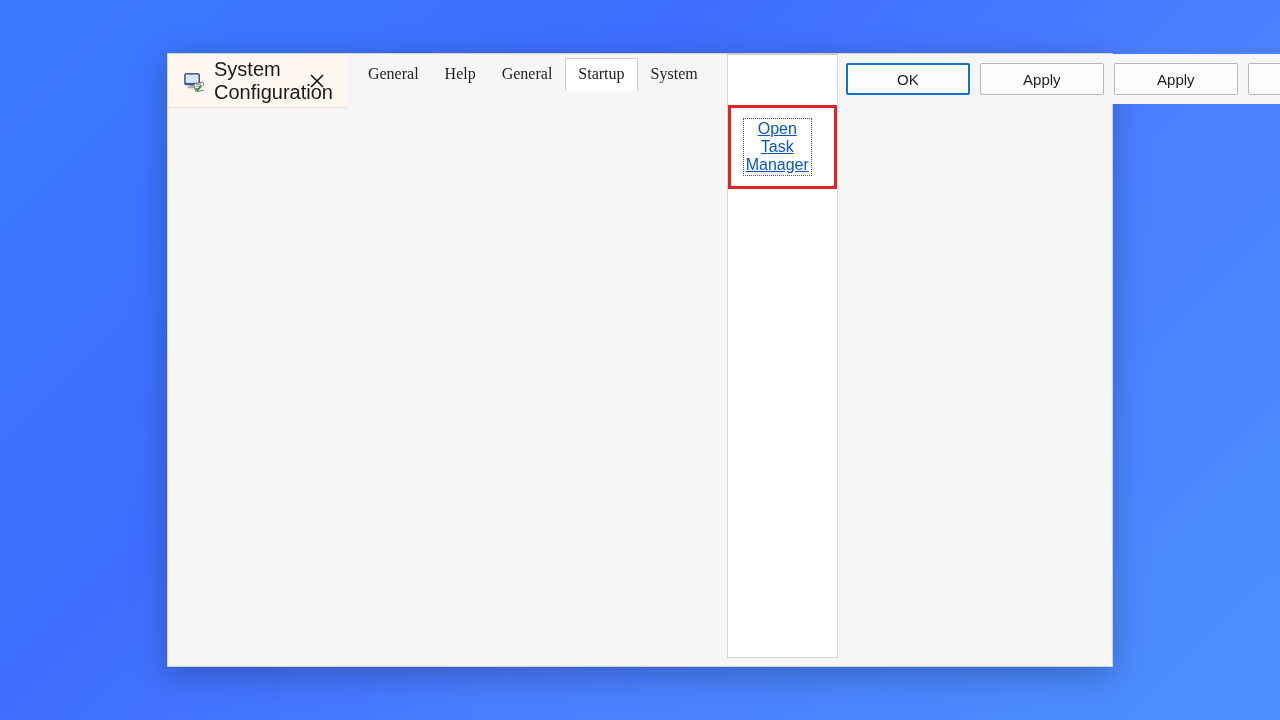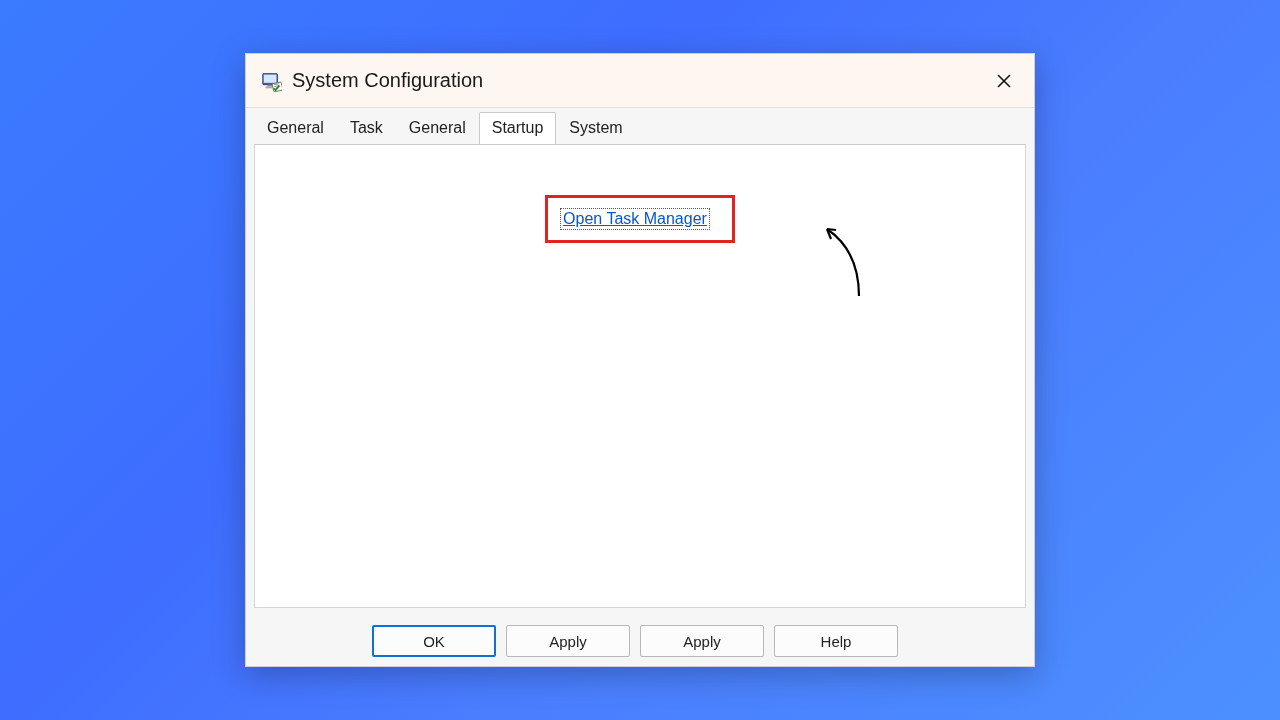--- a/index.html
+++ b/index.html
@@ -5,27 +5,27 @@
   * { box-sizing: border-box; margin: 0; padding: 0; }
   html, body { width: 1280px; height: 720px; overflow: hidden; }
   body {
     font-family: "Segoe UI", Tahoma, sans-serif;
     background: linear-gradient(135deg, #3a7bff 0%, #3e6dff 35%, #4a7dff 60%, #4c90ff 100%);
     display: flex;
     align-items: center;
     justify-content: center;
   }
   .window {
-    width: 790px;
+    width: 946px;
     height: 614px;
     background: #f6f6f6;
     border: 1px solid #d0d0d0;
     box-shadow: 0 8px 30px rgba(0,0,0,0.25);
     display: flex;
-    flex-direction: column;
+    flex-direction: row;
   }
   .titlebar {
     height: 54px;
     background: #fdf6f1;
     border-bottom: 1px solid #e6e0db;
     display: flex;
     align-items: center;
     padding: 0 14px;
     position: relative;
   }
@@ -48,20 +48,21 @@
     cursor: pointer;
   }
   .close-btn svg { width: 16px; height: 16px; }
 
   .tabs {
     display: flex;
     align-items: flex-end;
     padding: 4px 8px 0 8px;
     background: #f6f6f6;
     height: 36px;
+    font-family: Liberation Serif, serif;
   }
   .tab {
     padding: 6px 12px 7px 12px;
     font-size: 16px;
     color: #222;
     border: 1px solid transparent;
     cursor: pointer;
     position: relative;
     top: 1px;
   }
@@ -157,21 +158,21 @@
     <div class="close-btn">
       <svg viewBox="0 0 16 16">
         <line x1="2" y1="2" x2="14" y2="14" stroke="#111" stroke-width="1.6"></line>
         <line x1="14" y1="2" x2="2" y2="14" stroke="#111" stroke-width="1.6"></line>
       </svg>
     </div>
   </div>
 
   <div class="tabs">
     <div class="tab">General</div>
-    <div class="tab">Task</div>
+    <div class="tab">Help</div>
     <div class="tab">General</div>
     <div class="tab active">Startup</div>
     <div class="tab">System</div>
   </div>
 
   <div class="content">
     <div class="link-wrap">
       <span class="link-focus">
         <a class="link">Open Task Manager</a>
       </span>

